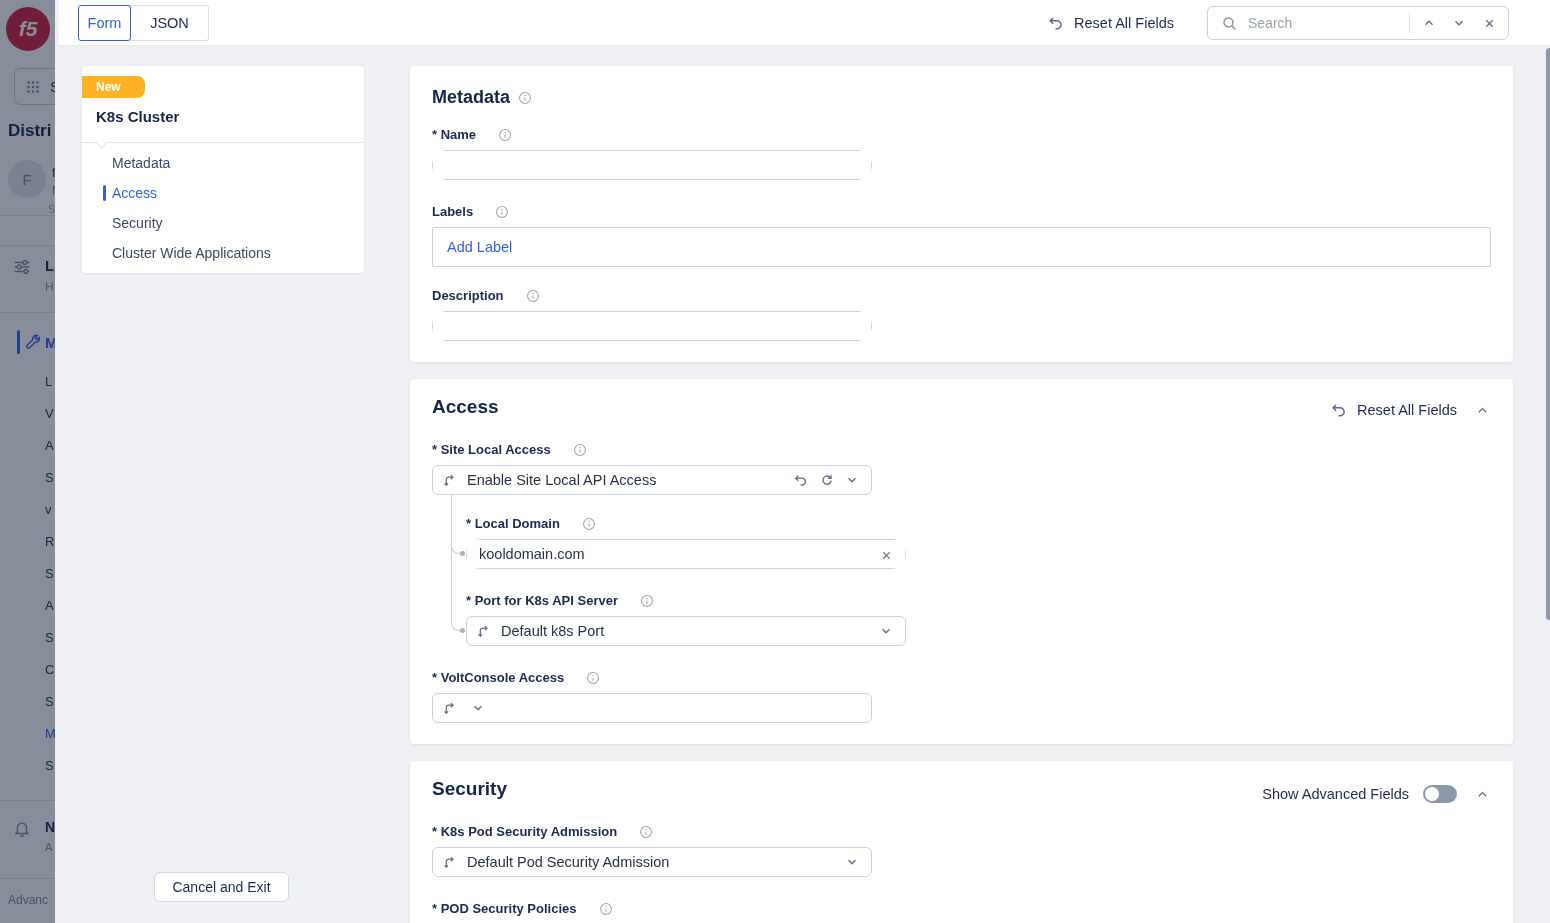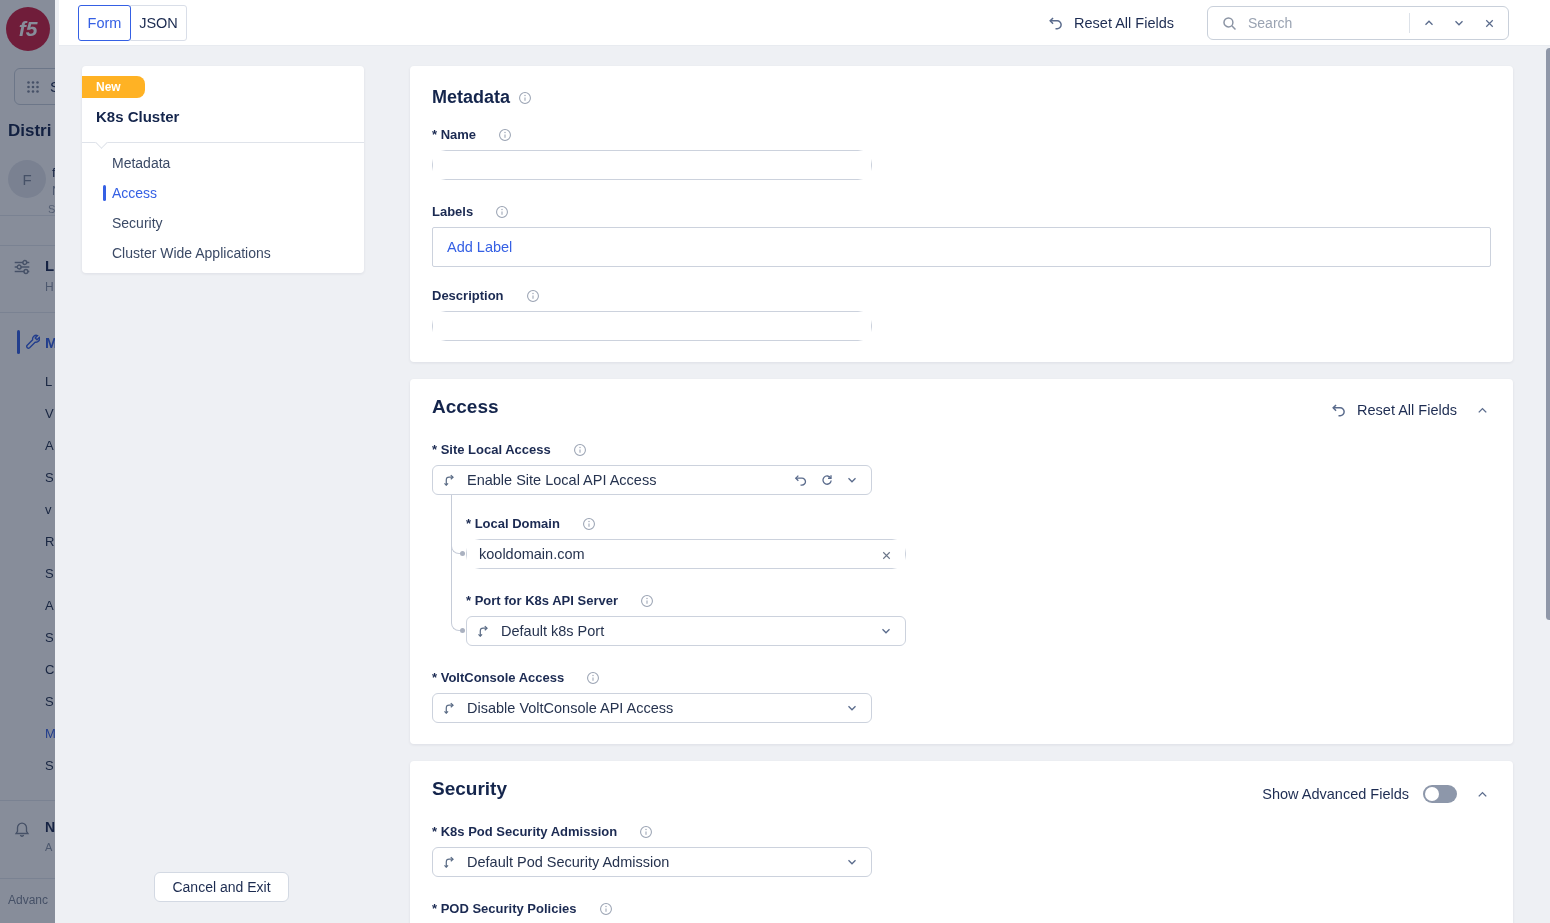--- a/index.html
+++ b/index.html
@@ -33,21 +33,21 @@
 
   
   .modal { position:absolute; left:55px; top:0; width:1495px; height:923px; z-index:2; background:#eef0f4; }
   .mheader { position:absolute; left:4px; top:0; width:100%; height:46px; background:#fff; border-bottom:1px solid #e8ebf0; }
   .tabs { position:absolute; left:19px; top:5px; height:36px; display:flex; }
   .tab { height:36px; display:flex; align-items:center; justify-content:center; background:#fff;
          border:1px solid #d9dee8; font-size:14.5px; color:#1c2b50; margin-left:-1px; cursor:pointer; }
   .tab.first { margin-left:0; border-radius:3px 0 0 3px; }
   .tab.last { border-radius:0 3px 3px 0; }
   .tab.active { border:1.5px solid #3560e4; color:#3560e4; border-radius:3px; z-index:1; }
-  .w-form{width:53px;} .w-doc{width:172px;} .w-json{width:57px;}
+  .w-form{width:53px;} .w-doc{width:172px;} .w-json{width:79px;}
   .hdr-reset { position:absolute; right:380px; top:0; height:46px; display:flex; align-items:center; gap:8px;
                color:#1d2c52; font-size:14.5px; cursor:pointer; }
   .searchbox { position:absolute; right:45px; top:6px; width:302px; height:34px; border:1px solid #c9d0da;
                border-radius:6px; background:#fff; display:flex; align-items:center; padding:0 8px 0 10px; gap:8px; }
   .searchbox input { border:none; outline:none; flex:1; font-size:14px; color:#30405f; font-family:inherit; min-width:0; }
   .searchbox input::placeholder { color:#9aa3b2; }
   .vdiv { width:1px; height:20px; background:#dde2e9; }
   .ic-btn { display:flex; align-items:center; justify-content:center; width:22px; height:22px; color:#5a6b8c; cursor:pointer; }
 
   .mbody { position:absolute; left:8px; top:46px; width:100%; height:877px;padding-left:40px; }
@@ -418,21 +418,20 @@
             </span>
         </div>
         <div class="selectbox w440" style="left:22px; top:314px">
           <span class="fork">
             <svg width="15" height="15" viewBox="0 0 16 16" fill="none" stroke="currentColor" stroke-width="1.3">
                 <path d="M3.5 13V7.5q0-3 3-3h4"></path>
                 <path d="M8.3 2.3 10.7 4.5 8.3 6.7"></path>
                 <path d="M1.6 11 3.5 13 5.4 11"></path>
               </svg>
           </span>
-          <span class="val">Disable VoltConsole API Access</span>
           <span class="ic-btn">
             <svg width="14" height="14" viewBox="0 0 16 16" fill="none" stroke="currentColor" stroke-width="1.5">
                 <path d="M4 6l4 4 4-4"></path>
               </svg>
           </span>
         </div>
       </div>
 
       <div class="card security-card">
         <div class="card-title t19" style="top:17px">

